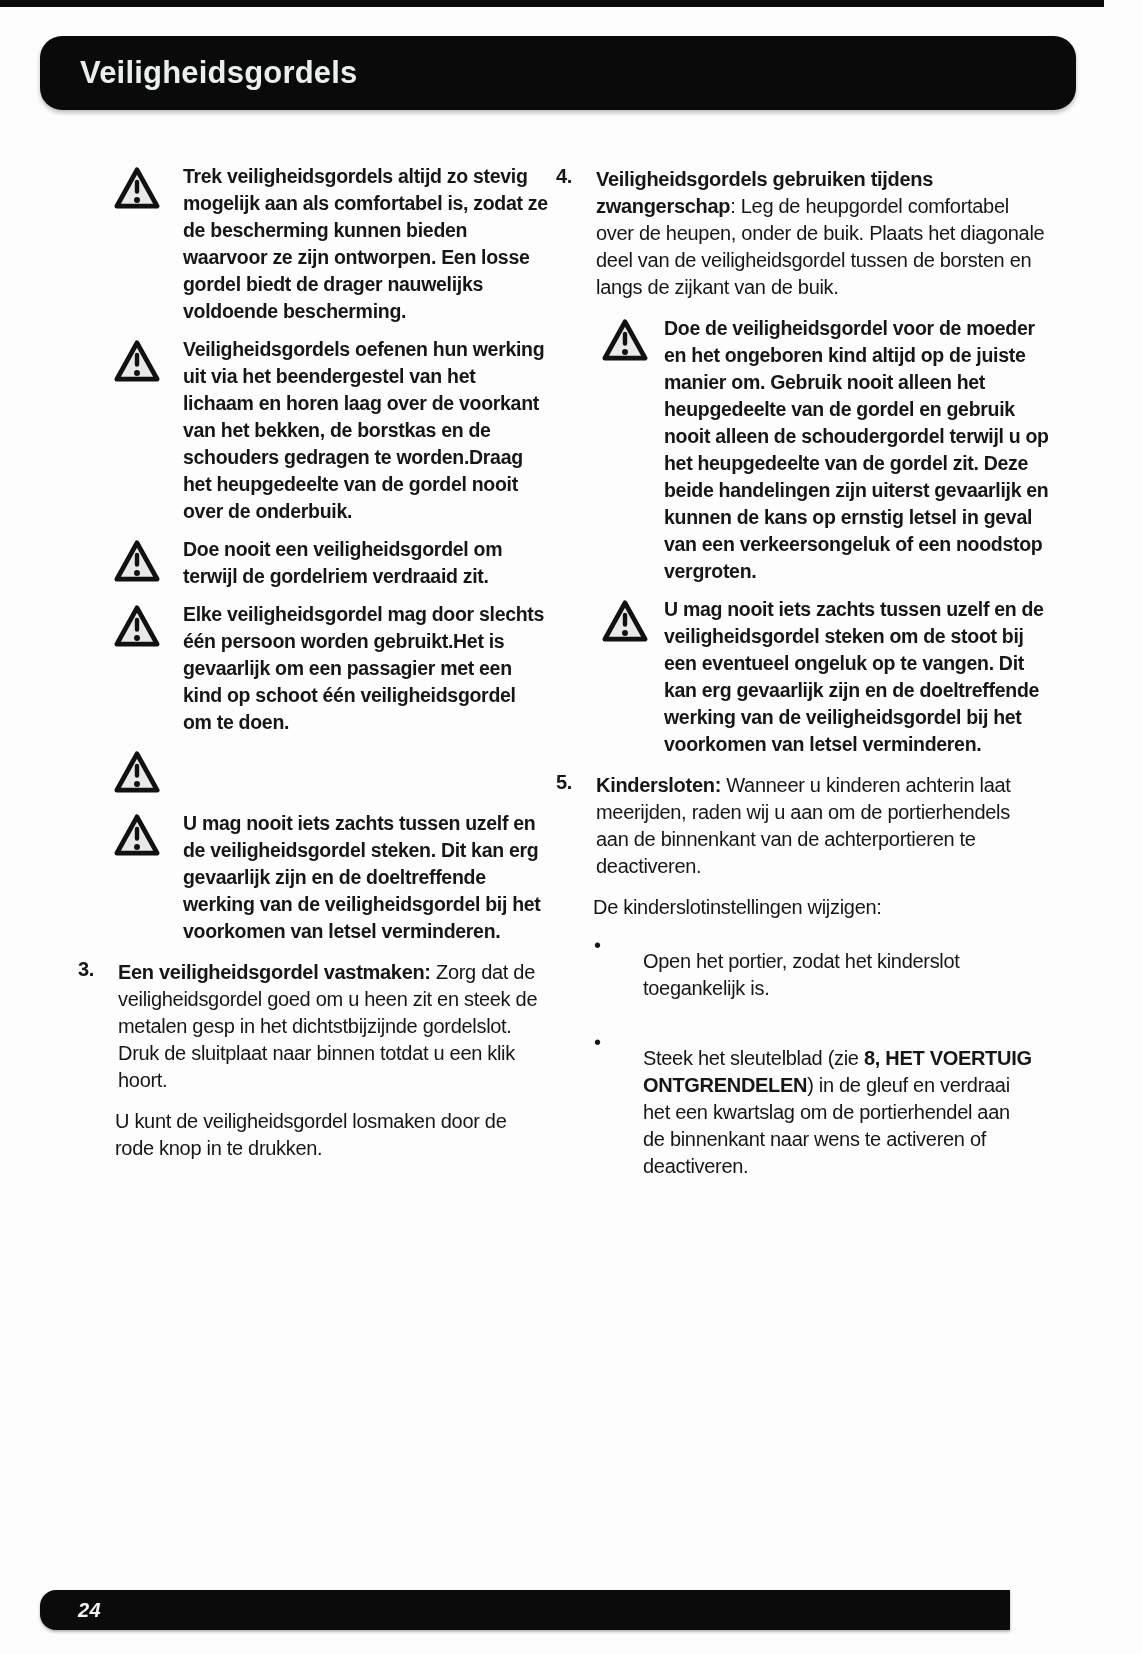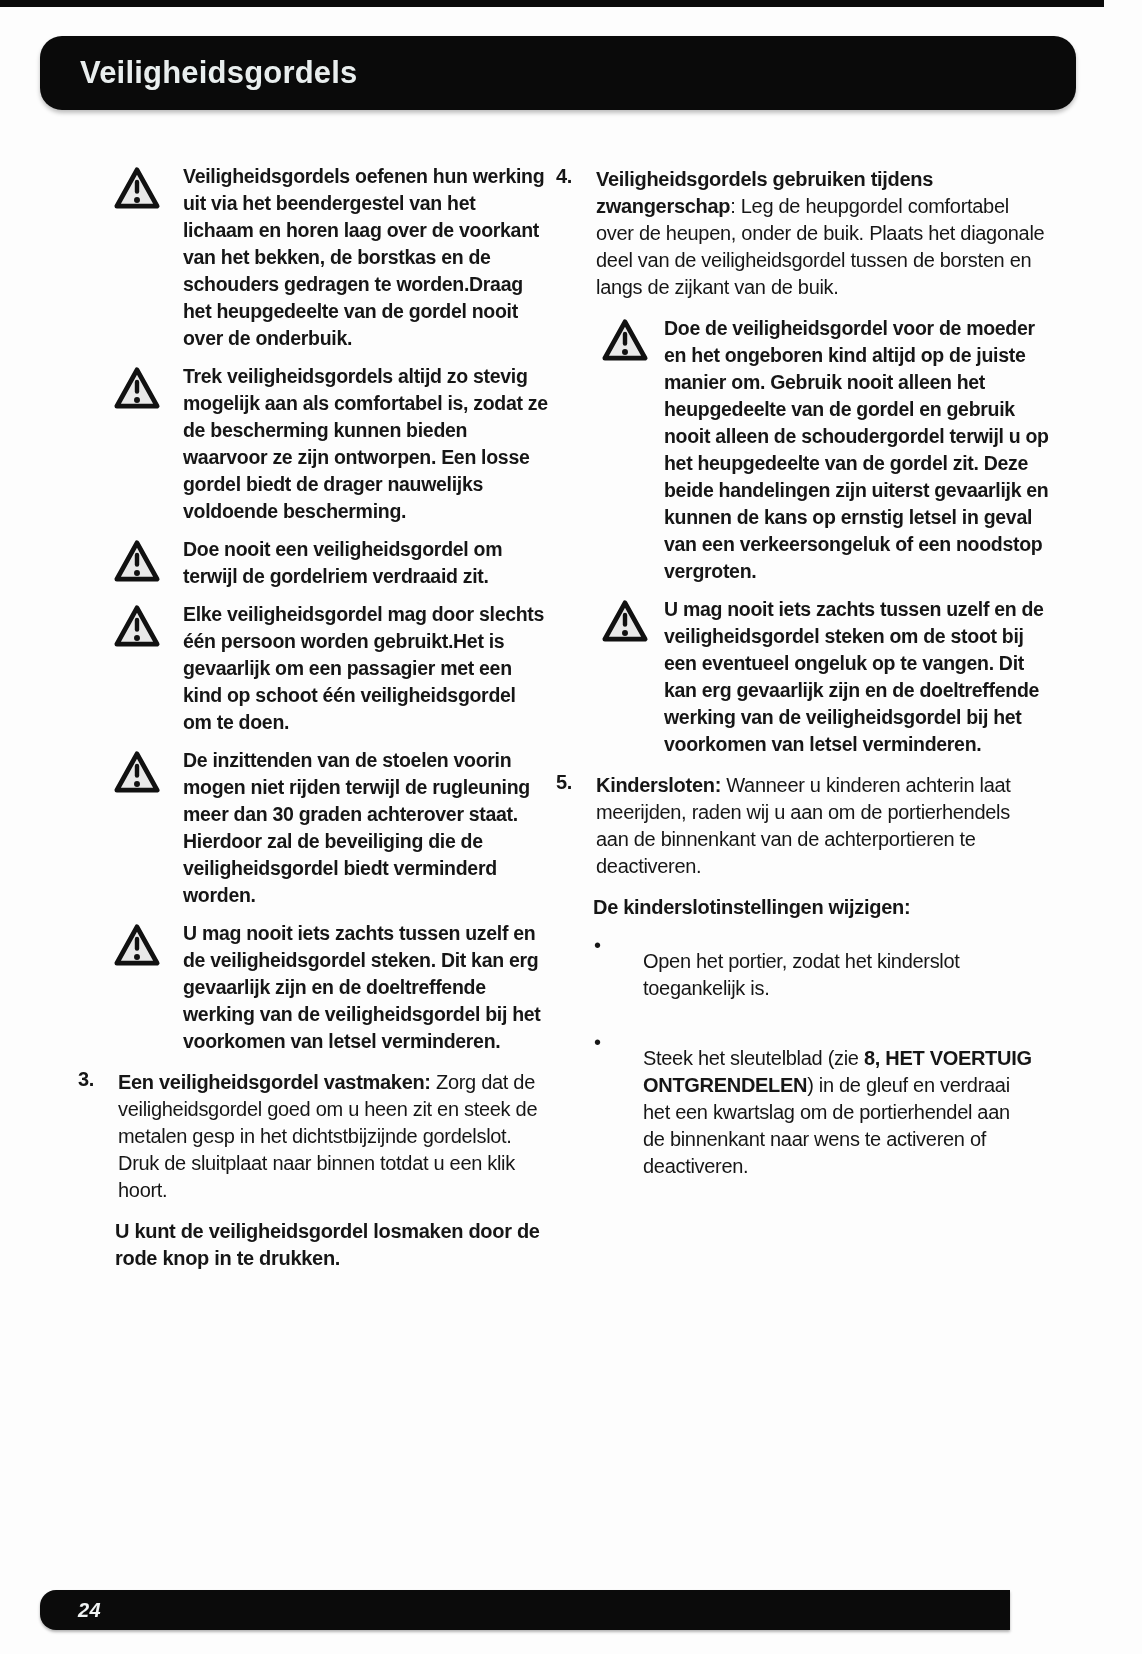--- a/index.html
+++ b/index.html
@@ -40,21 +40,21 @@
   .warn-text{
     flex:1;margin:0 0 0 21px;
     font-size:19.5px;line-height:27px;font-weight:bold;
   }
   .col-right .warn-text{margin-left:14px;}
   .num-item{display:flex;align-items:flex-start;margin-bottom:11px;}
   .num{flex:0 0 37px;font-size:20px;line-height:27px;font-weight:bold;}
   .num-text{flex:1;font-size:20px;line-height:27px;margin:3px;}
   .num-text strong{font-weight:bold;}
   .para{
-    margin:0 0 11px 37px;font-size:20px;line-height:27px;font-weight:bold;
+    margin:0 0 11px 37px;font-size:20px;line-height:27px;
   }
   .note{
     margin:0 0 11px 37px;font-size:20px;line-height:27px;font-style:italic;
   }
   .note strong{font-weight:bold;}
   .bullet-row{display:flex;align-items:flex-start;margin:0 0 11px 38px;}
   .bullet-dot{flex:0 0 33px;font-size:20px;line-height:27px;}
   .bullet-text{flex:1;font-size:20px;line-height:27px;margin:16px;}
   .bullet-text strong{font-weight:bold;}
 </style>
@@ -70,42 +70,42 @@
 <div class="col col-left">
 
   <div class="warn">
     <span class="warn-icon warn-icon-slot">
   <svg viewBox="0 0 52 48" width="50" height="46" aria-hidden="true">
     <path d="M26 5 L47 43 L5 43 Z" fill="#e9e9e9" stroke="#111" stroke-width="5" stroke-linejoin="round"></path>
     <rect x="23.7" y="15.5" width="4.6" height="14.5" rx="2.3" fill="#111"></rect>
     <circle cx="26" cy="36.5" r="3.1" fill="#111"></circle>
   </svg>
 </span>
+    <p class="warn-text">Trek veiligheidsgordels altijd zo stevig mogelijk aan als comfortabel is, zodat ze de bescherming kunnen bieden waarvoor ze zijn ontworpen. Een losse gordel biedt de drager nauwelijks voldoende bescherming.</p>
+  </div>
+
+  <div class="warn">
+    <span class="warn-icon warn-icon-slot">
+  <svg viewBox="0 0 52 48" width="50" height="46" aria-hidden="true">
+    <path d="M26 5 L47 43 L5 43 Z" fill="#e9e9e9" stroke="#111" stroke-width="5" stroke-linejoin="round"></path>
+    <rect x="23.7" y="15.5" width="4.6" height="14.5" rx="2.3" fill="#111"></rect>
+    <circle cx="26" cy="36.5" r="3.1" fill="#111"></circle>
+  </svg>
+</span>
     <p class="warn-text">Veiligheidsgordels oefenen hun werking uit via het beendergestel van het lichaam en horen laag over de voorkant van het bekken, de borstkas en de schouders gedragen te worden.Draag het heupgedeelte van de gordel nooit over de onderbuik.</p>
   </div>
 
   <div class="warn">
     <span class="warn-icon warn-icon-slot">
   <svg viewBox="0 0 52 48" width="50" height="46" aria-hidden="true">
     <path d="M26 5 L47 43 L5 43 Z" fill="#e9e9e9" stroke="#111" stroke-width="5" stroke-linejoin="round"></path>
     <rect x="23.7" y="15.5" width="4.6" height="14.5" rx="2.3" fill="#111"></rect>
     <circle cx="26" cy="36.5" r="3.1" fill="#111"></circle>
   </svg>
 </span>
-    <p class="warn-text">Trek veiligheidsgordels altijd zo stevig mogelijk aan als comfortabel is, zodat ze de bescherming kunnen bieden waarvoor ze zijn ontworpen. Een losse gordel biedt de drager nauwelijks voldoende bescherming.</p>
-  </div>
-
-  <div class="warn">
-    <span class="warn-icon warn-icon-slot">
-  <svg viewBox="0 0 52 48" width="50" height="46" aria-hidden="true">
-    <path d="M26 5 L47 43 L5 43 Z" fill="#e9e9e9" stroke="#111" stroke-width="5" stroke-linejoin="round"></path>
-    <rect x="23.7" y="15.5" width="4.6" height="14.5" rx="2.3" fill="#111"></rect>
-    <circle cx="26" cy="36.5" r="3.1" fill="#111"></circle>
-  </svg>
-</span>
     <p class="warn-text">Doe nooit een veiligheidsgordel om terwijl de gordelriem verdraaid zit.</p>
   </div>
 
   <div class="warn">
     <span class="warn-icon warn-icon-slot">
   <svg viewBox="0 0 52 48" width="50" height="46" aria-hidden="true">
     <path d="M26 5 L47 43 L5 43 Z" fill="#e9e9e9" stroke="#111" stroke-width="5" stroke-linejoin="round"></path>
     <rect x="23.7" y="15.5" width="4.6" height="14.5" rx="2.3" fill="#111"></rect>
     <circle cx="26" cy="36.5" r="3.1" fill="#111"></circle>
   </svg>
@@ -114,21 +114,20 @@
   </div>
 
   <div class="warn">
     <span class="warn-icon warn-icon-slot">
   <svg viewBox="0 0 52 48" width="50" height="46" aria-hidden="true">
     <path d="M26 5 L47 43 L5 43 Z" fill="#e9e9e9" stroke="#111" stroke-width="5" stroke-linejoin="round"></path>
     <rect x="23.7" y="15.5" width="4.6" height="14.5" rx="2.3" fill="#111"></rect>
     <circle cx="26" cy="36.5" r="3.1" fill="#111"></circle>
   </svg>
 </span>
-    <p class="warn-text">De inzittenden van de stoelen voorin mogen niet rijden terwijl de rugleuning meer dan 30 graden achterover staat. Hierdoor zal de beveiliging die de veiligheidsgordel biedt verminderd worden.</p>
   </div>
 
   <div class="warn">
     <span class="warn-icon warn-icon-slot">
   <svg viewBox="0 0 52 48" width="50" height="46" aria-hidden="true">
     <path d="M26 5 L47 43 L5 43 Z" fill="#e9e9e9" stroke="#111" stroke-width="5" stroke-linejoin="round"></path>
     <rect x="23.7" y="15.5" width="4.6" height="14.5" rx="2.3" fill="#111"></rect>
     <circle cx="26" cy="36.5" r="3.1" fill="#111"></circle>
   </svg>
 </span>

